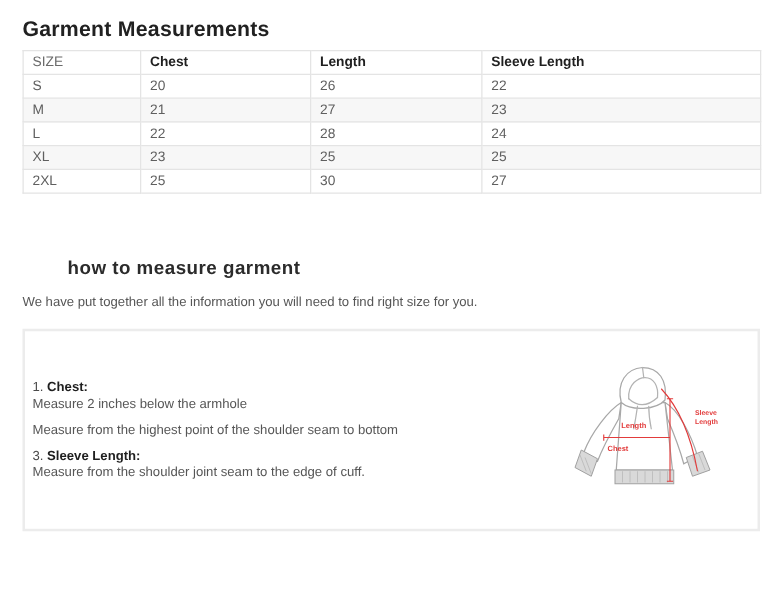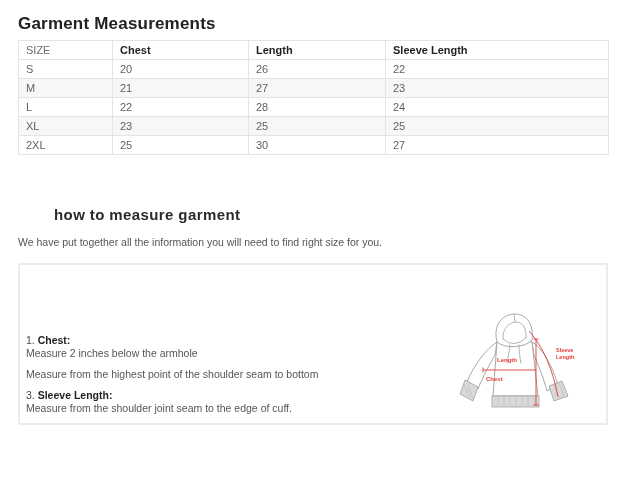--- a/index.html
+++ b/index.html
@@ -63,21 +63,21 @@
     margin-top: 13px;
     font-size: 10.5px;
     color: #565656;
   }
   .measure-box {
     margin-top: 15px;
     width: 590px;
     height: 162px;
     border: 2px solid #ececec;
     display: flex;
-    align-items: flex-end;
+    align-items: center;
   }
   .steps {
     flex: 1;
     padding: 8px 0 0 6px;
     font-size: 10.5px;
     color: #4a4a4a;
   }
   .step { margin-bottom: 9px; }
   .step-head { line-height: 12px; }
   .step-head .step-label { font-weight: bold; color: #1f1f1f; }

